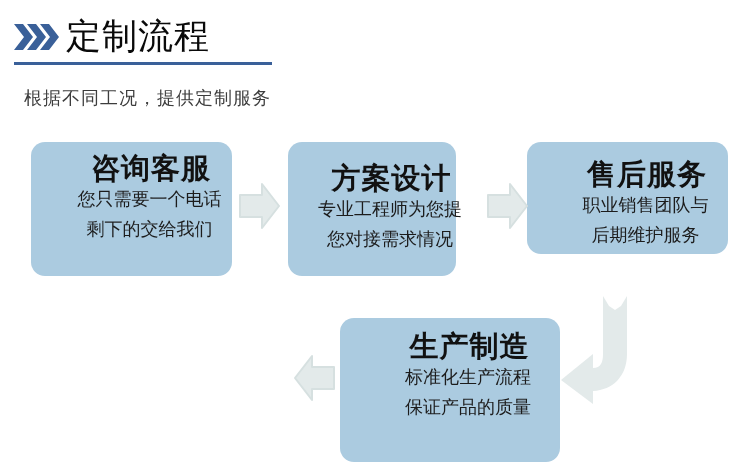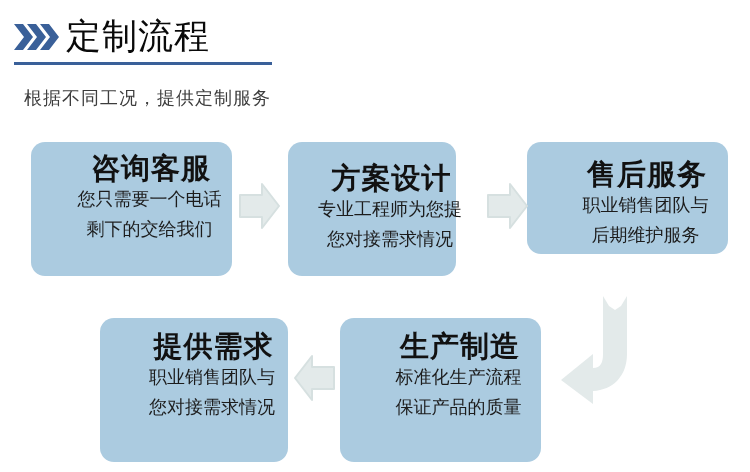--- a/index.html
+++ b/index.html
@@ -93,21 +93,21 @@
     white-space: nowrap;
     margin-left: 36px;
   }
 
   
   #card-1 { left: 31px;  top: 142px; width: 201px; height: 134px; padding-top: 10px; }
   #card-2 { left: 288px; top: 142px; width: 168px; height: 134px; padding-top: 20px; }
   #card-3 { left: 527px; top: 142px; width: 201px; height: 112px; padding-top: 16px; }
   
   #card-4 { left: 100px; top: 318px; width: 188px; height: 144px; padding-top: 12px; }
-  #card-5 { left: 340px; top: 318px; width: 201px; height: 144px; padding-top: 12px; }
+  #card-5 { left: 340px; top: 318px; width: 220px; height: 144px; padding-top: 12px; }
 
   
   .arrow {
     position: absolute;
   }
   #arrow-1 { left: 236px; top: 180px; width: 46px; height: 52px; }
   #arrow-2 { left: 484px; top: 180px; width: 46px; height: 52px; }
   #arrow-3 { left: 292px; top: 352px; width: 46px; height: 52px; }
   #arrow-curved { left: 559px; top: 292px; width: 100px; height: 118px; }
 </style>
@@ -146,27 +146,20 @@
   </div>
 
   <div class="card" id="card-3">
     <div class="card-title">售后服务</div>
     <div class="card-body">
       <div>职业销售团队与</div>
       <div>后期维护服务</div>
     </div>
   </div>
 
-  <div class="card" id="card-4">
-    <div class="card-title">提供需求</div>
-    <div class="card-body">
-      <div>职业销售团队与</div>
-      <div>您对接需求情况</div>
-    </div>
-  </div>
 
   <div class="card" id="card-5">
     <div class="card-title">生产制造</div>
     <div class="card-body">
       <div>标准化生产流程</div>
       <div>保证产品的质量</div>
     </div>
   </div>
 
   <span class="arrow" id="arrow-1">

